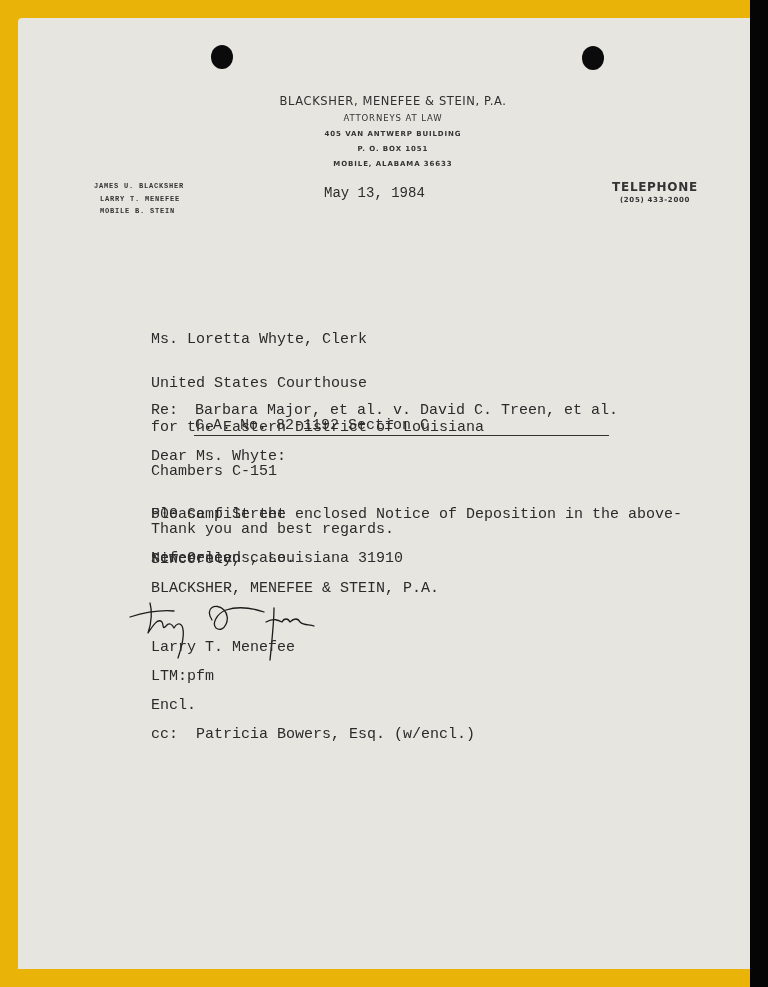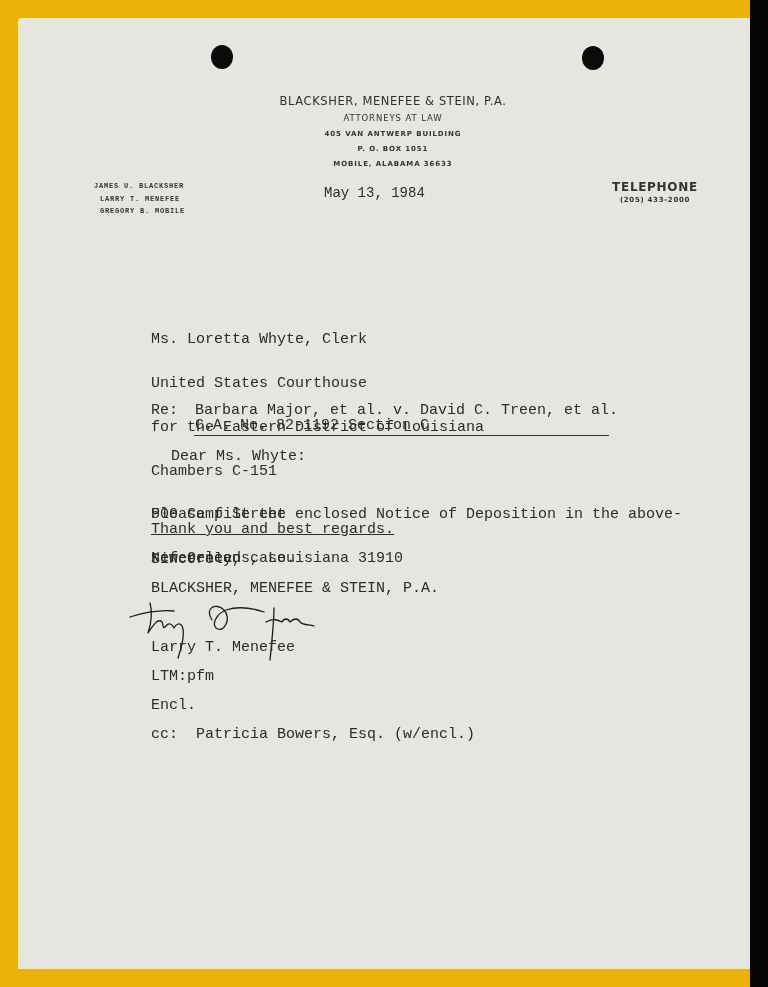--- a/index.html
+++ b/index.html
@@ -145,21 +145,21 @@
 
   <div class="letterhead-firm">BLACKSHER, MENEFEE &amp; STEIN, P.A.</div>
   <div class="lh-line big" style="top:113px;">ATTORNEYS AT LAW</div>
   <div class="lh-line" style="top:130px;">405 VAN ANTWERP BUILDING</div>
   <div class="lh-line" style="top:145px;">P. O. BOX 1051</div>
   <div class="lh-line" style="top:160px;">MOBILE, ALABAMA 36633</div>
 
   <div class="partners">
     <div>JAMES U. BLACKSHER</div>
     <div>LARRY T. MENEFEE</div>
-    <div>GREGORY B. MOBILE</div>
+    <div>MOBILE B. STEIN</div>
   </div>
 
   <div class="phone">
     <div class="label">TELEPHONE</div>
     <div>(205) 433-2000</div>
   </div>
 
   <div class="mono date">May 13, 1984</div>
 
   <div class="mono block" style="top:304px;">
@@ -171,26 +171,26 @@
     <div>New Orleans, Louisiana 31910</div>
   </div>
 
   <div class="mono re-row">
     <span class="re-label">Re:</span>
     <span class="re-text">Barbara Major, et al. v. David C. Treen, et al.</span>
     <span class="re-case">C.A. No. 82-1192 Section C</span>
   </div>
   <div class="re-underline"></div>
 
-  <div class="mono block" style="top:450px;margin-left:20px;">Dear Ms. Whyte:</div>
+  <div class="mono block" style="top:450px;">Dear Ms. Whyte:</div>
   <div class="mono block" style="top:479px;">
     <div>Please file the enclosed Notice of Deposition in the above-</div>
     <div>referenced case.</div>
   </div>
-  <div class="mono block" style="top:523px;text-decoration:underline;">Thank you and best regards.</div>
+  <div class="mono block" style="top:523px;">Thank you and best regards.</div>
   <div class="mono block" style="top:553px;">Sincerely,</div>
   <div class="mono block" style="top:582px;">BLACKSHER, MENEFEE &amp; STEIN, P.A.</div>
 
   <svg class="signature" viewBox="0 0 200 62">
     <g fill="none" stroke="#1c1c1c" stroke-width="1.3" stroke-linecap="round" stroke-linejoin="round">
       <path d="M4 17 C 20 12, 36 10, 48 11"></path>
       <path d="M24 3 C 26 10, 26 22, 22 33 C 28 24, 32 18, 36 22 C 38 26, 36 30, 40 26 C 43 22, 46 24, 48 28 C 50 24, 54 22, 56 26 C 58 30, 58 40, 52 58"></path>
       <path d="M86 20 C 78 8, 90 2, 98 10 C 106 18, 98 34, 90 28 C 86 24, 90 14, 100 10 C 112 6, 126 8, 138 12"></path>
       <path d="M148 8 C 148 22, 146 40, 144 60"></path>
       <path d="M140 22 C 148 18, 152 20, 156 22 C 158 18, 162 18, 164 22 C 168 18, 172 18, 174 22 C 178 26, 184 24, 188 26"></path>

